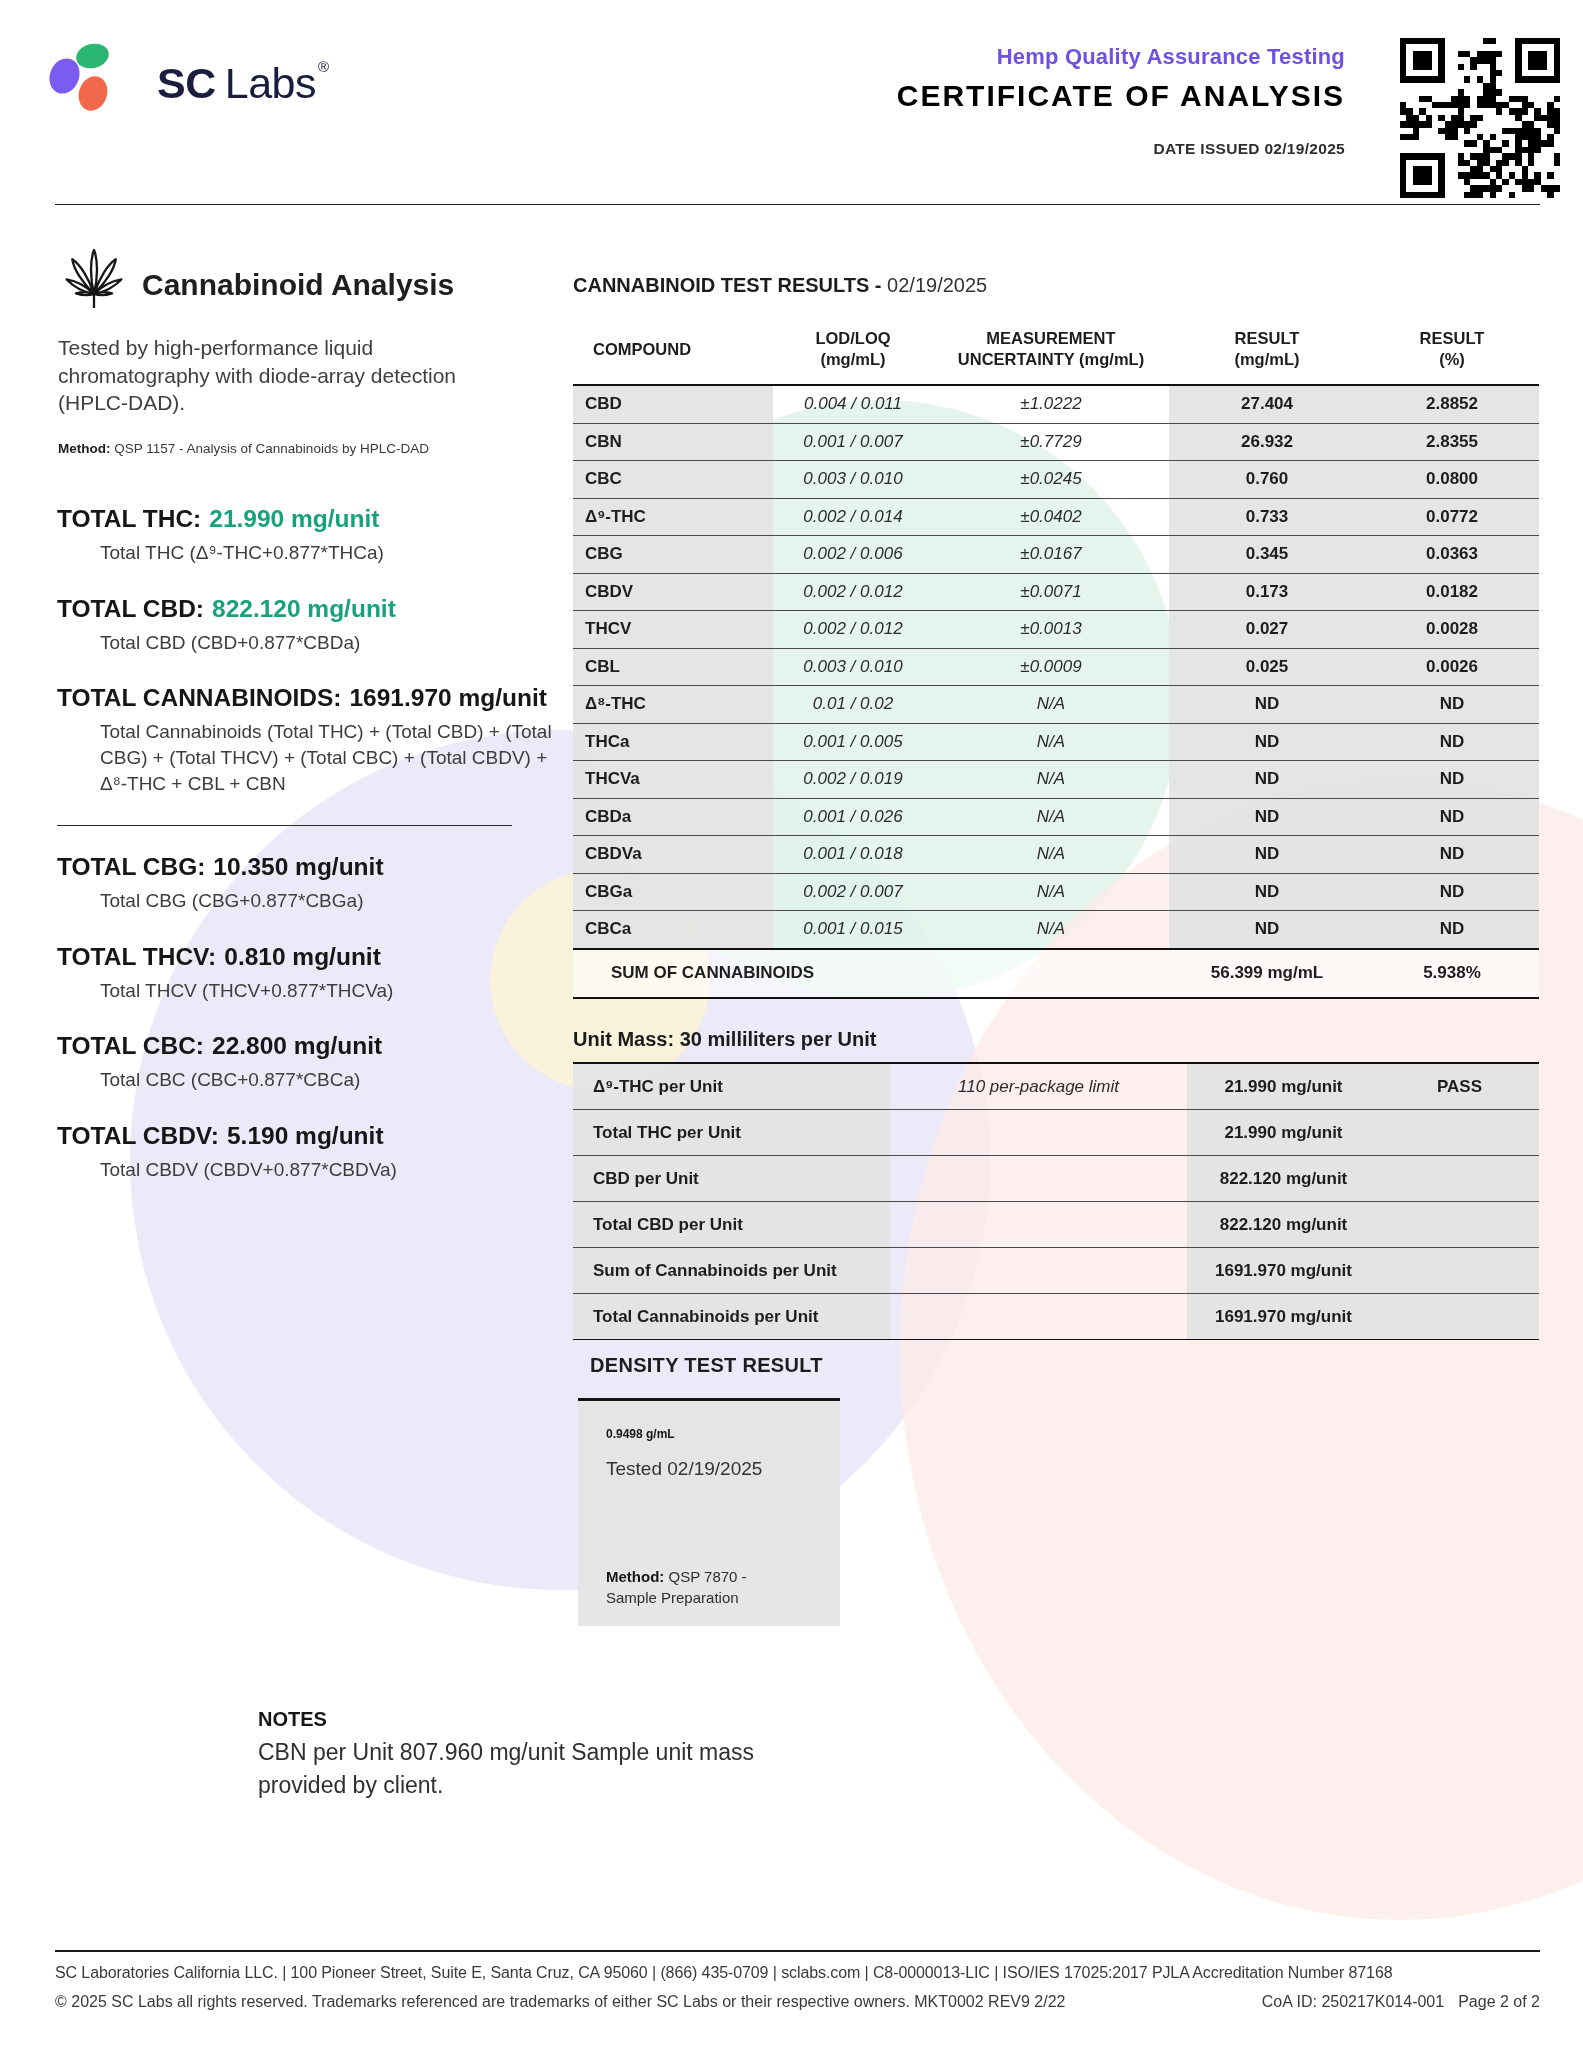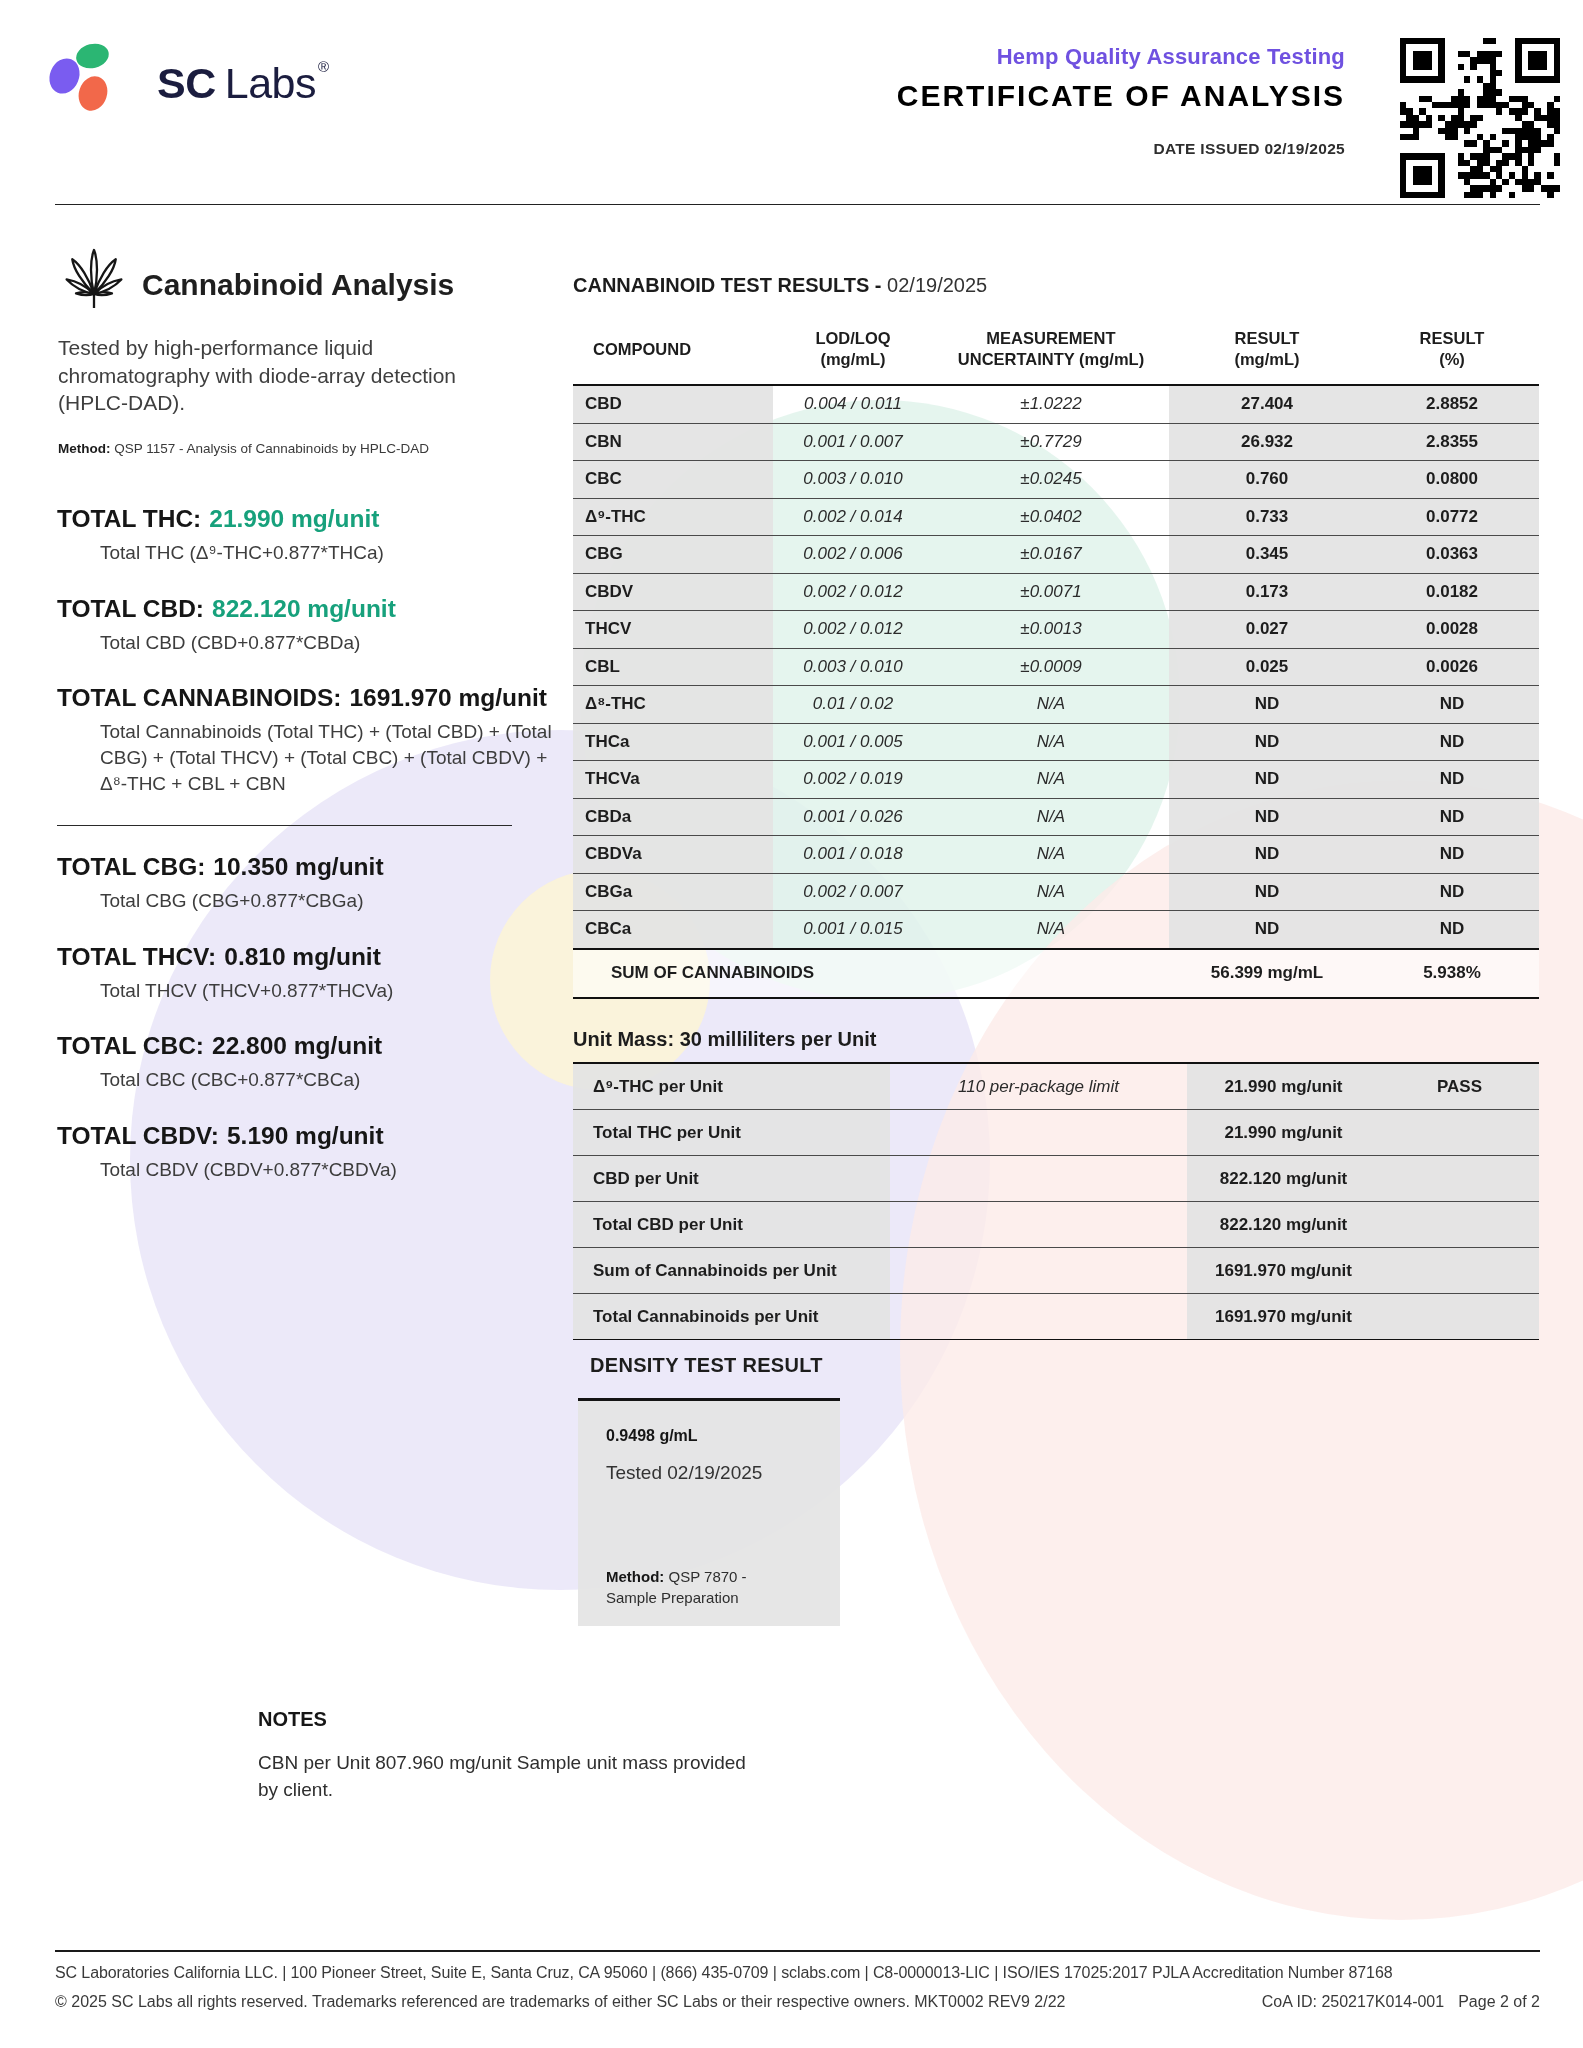--- a/index.html
+++ b/index.html
@@ -70,29 +70,29 @@
   table.unit tr.first td{border-top:2.4px solid #111;}
   table.unit tr:last-child td{border-bottom:1.6px solid #111;}
   table.unit td.label{font-weight:700;text-align:left;padding-left:20px;}
   table.unit td.limit{font-style:italic;text-align:center;color:#2b2b2b;}
   table.unit td.value,table.unit td.status{font-weight:700;text-align:center;}
 
   
   .density-heading{position:absolute;left:590px;top:1354px;font-size:20px;font-weight:700;letter-spacing:0.3px;color:#1d1d1d;}
   .density-box{position:absolute;left:578px;top:1398px;width:262px;height:228px;background:rgba(229,229,229,0.95);
                border-top:3px solid #141414;box-sizing:border-box;padding:26px 18px 18px 28px;display:flex;flex-direction:column;}
-  .d-value{font-size:16px;font-weight:700;color:#161616;}
+  .d-value{font-size:12px;font-weight:700;color:#161616;}
   .d-tested{font-size:19px;color:#333;margin-top:17px;}
   .d-method{margin-top:auto;font-size:15px;color:#2e2e2e;line-height:1.4;width:195px;}
   .d-method b{color:#161616;}
 
   
   .notes{position:absolute;left:258px;top:1708px;width:540px;}
   .notes-heading{font-size:20px;font-weight:700;color:#161616;}
-  .notes-text{margin-top:19px;font-size:19px;color:#2f2f2f;line-height:1.42;width:505px;}
+  .notes-text{margin-top:5px;font-size:23px;color:#2f2f2f;line-height:1.42;width:505px;}
 
   
   .foot-rule{position:absolute;left:55px;top:1950px;width:1485px;border-top:2.5px solid #1a1a1a;}
   .foot-line1{position:absolute;left:55px;top:1964px;width:1485px;font-size:16px;color:#3a3a3a;white-space:nowrap;letter-spacing:-0.1px;}
   .foot-line2{position:absolute;left:55px;top:1993px;width:1485px;display:flex;justify-content:space-between;font-size:16px;color:#3a3a3a;white-space:nowrap;}
   .foot-line2 .right span{margin-left:14px;}
 </style>
 </head>
 <body>
 

